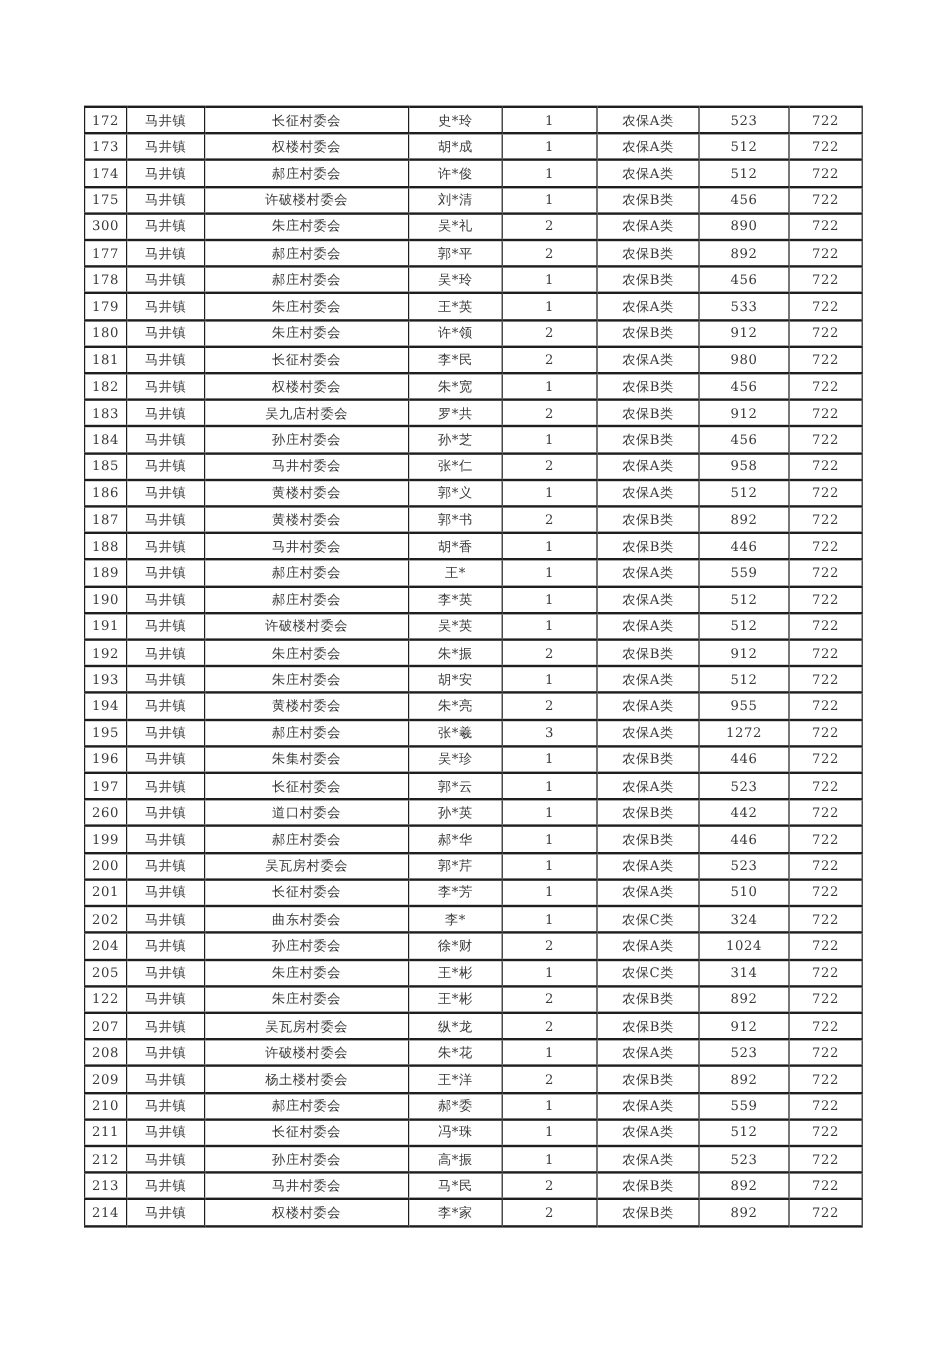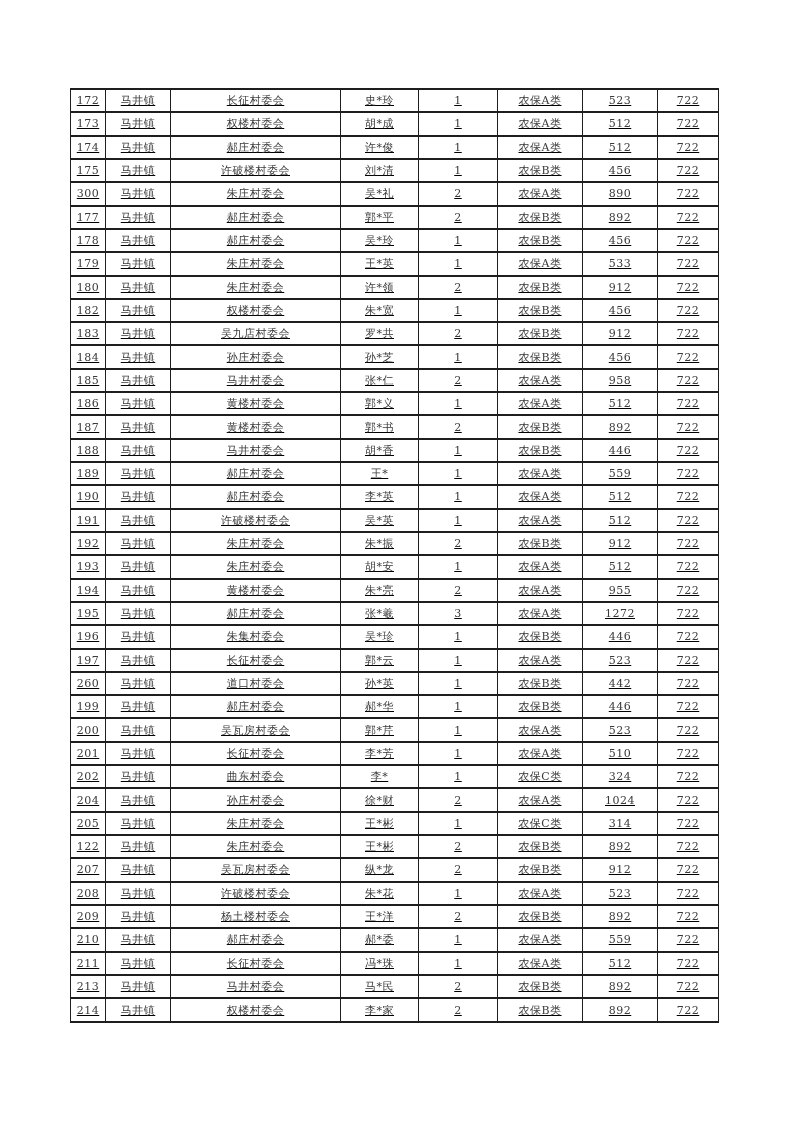--- a/index.html
+++ b/index.html
@@ -16,21 +16,20 @@
     font-family: "DejaVu Serif", "Liberation Serif", serif;
   }
   table.records {
     position: absolute;
     left: 70px;
     top: 88px;
     width: 648px;
     height: 935px;
     border-collapse: collapse;
     table-layout: fixed;
-    text-decoration: underline;
   }
   table.records td {
     border-left: 1px solid #1e1e1e;
     border-right: 1px solid #1e1e1e;
     border-top: 2px solid #1e1e1e;
     border-bottom: 2px solid #1e1e1e;
     padding: 0;
     text-align: center;
     vertical-align: middle;
     font-size: 11px;
@@ -149,20 +148,30 @@
           <td>180</td>
           <td>马井镇</td>
           <td>朱庄村委会</td>
           <td>许*领</td>
           <td>2</td>
           <td>农保B类</td>
           <td>912</td>
           <td>722</td>
         </tr>
         <tr>
+          <td>181</td>
+          <td>马井镇</td>
+          <td>长征村委会</td>
+          <td>李*民</td>
+          <td>2</td>
+          <td>农保A类</td>
+          <td>980</td>
+          <td>722</td>
+        </tr>
+        <tr>
           <td>182</td>
           <td>马井镇</td>
           <td>权楼村委会</td>
           <td>朱*宽</td>
           <td>1</td>
           <td>农保B类</td>
           <td>456</td>
           <td>722</td>
         </tr>
         <tr>
@@ -436,20 +445,30 @@
           <td>722</td>
         </tr>
         <tr>
           <td>211</td>
           <td>马井镇</td>
           <td>长征村委会</td>
           <td>冯*珠</td>
           <td>1</td>
           <td>农保A类</td>
           <td>512</td>
+          <td>722</td>
+        </tr>
+        <tr>
+          <td>212</td>
+          <td>马井镇</td>
+          <td>孙庄村委会</td>
+          <td>高*振</td>
+          <td>1</td>
+          <td>农保A类</td>
+          <td>523</td>
           <td>722</td>
         </tr>
         <tr>
           <td>213</td>
           <td>马井镇</td>
           <td>马井村委会</td>
           <td>马*民</td>
           <td>2</td>
           <td>农保B类</td>
           <td>892</td>

